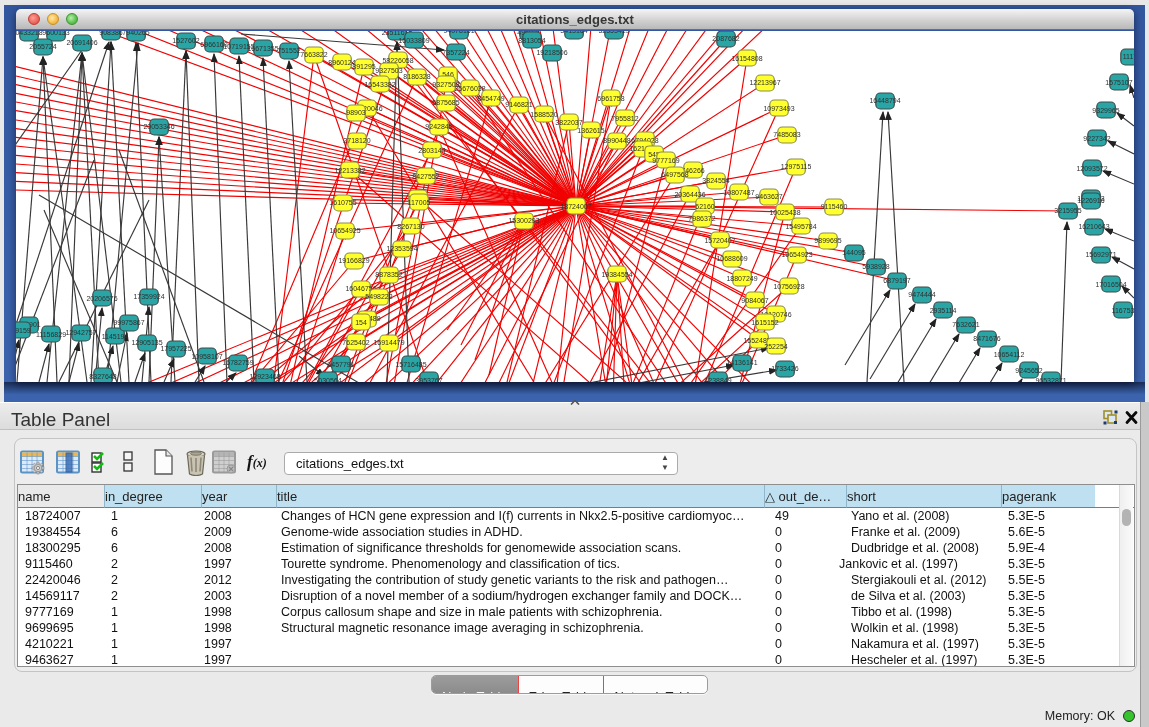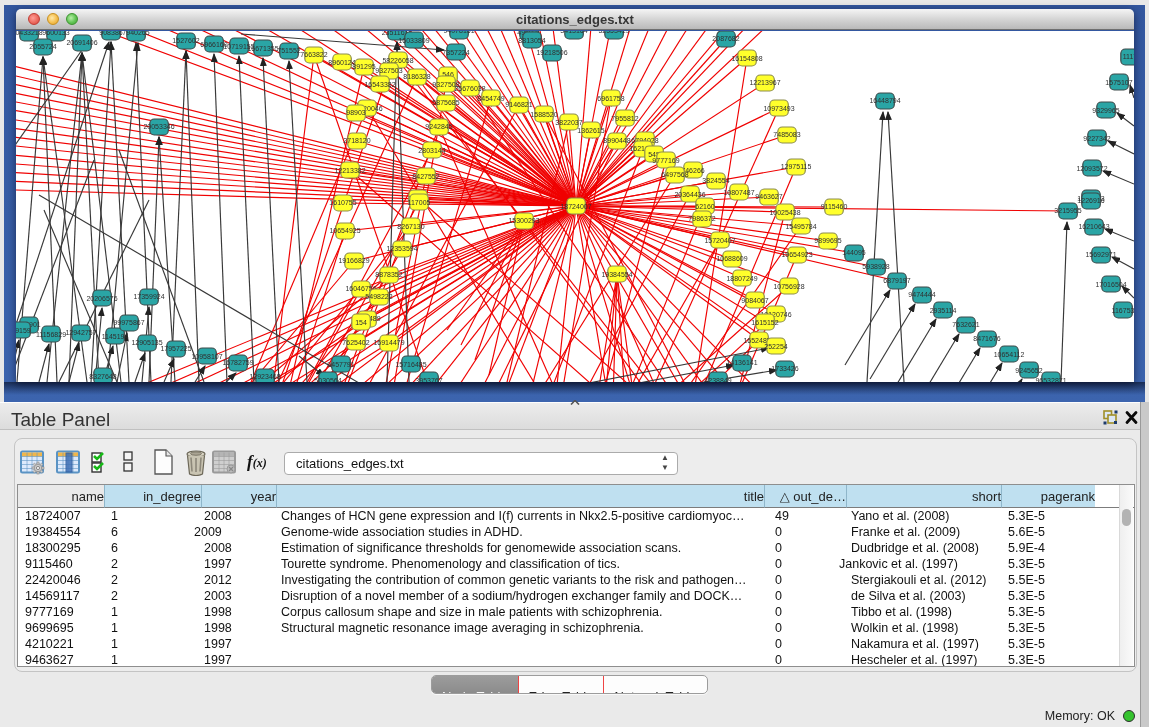--- a/index.html
+++ b/index.html
@@ -9,21 +9,21 @@
 #tbar .tl{position:absolute;top:4px;width:12px;height:12px;border-radius:50%}
 #title{position:absolute;top:2.5px;width:100%;text-align:center;font-size:13px;font-weight:bold;color:#363636}
 #canvas{position:absolute;left:0;top:22px;width:1118px;height:351px;background:#fff;overflow:hidden}
 #tpbar{position:absolute;left:0;top:402px;width:1149px;height:28px;background:linear-gradient(#ececec,#dcdcdc);border-top:1px solid #fdfdfd;border-bottom:1px solid #c0c0c0}
 #tpbar span{position:absolute;left:11px;top:6px;font-size:19px;color:#333}
 #panel{position:absolute;left:0;top:430px;width:1149px;height:297px;background:#eaeaea}
 #box{position:absolute;left:14px;top:438px;width:1123px;height:234px;background:#ededed;border:1px solid #c4c4c4;border-radius:8px}
 #combo{position:absolute;left:284px;top:452px;width:394px;height:23px;background:#fff;border:1px solid #ababab;border-radius:4px;font-size:13px;color:#111;line-height:21px;padding-left:11px}
 #combo b{position:absolute;right:8px;top:0;font-weight:normal;color:#444;font-size:8px;line-height:10px;text-align:center}
 #tbl{position:absolute;left:17px;top:484px;width:1118px;height:183px;background:#fff;border:1px solid #8e8e8e;overflow:hidden}
-.hc{position:absolute;top:0;height:23px;background:#bfe0f0;border-left:1px solid #8fb6ca;font-size:13px;color:#222;text-align:right;line-height:23px;border-bottom:1px solid #7c7c7c}
+.hc{position:absolute;top:0;height:23px;background:#bfe0f0;border-left:1px solid #8fb6ca;font-size:13px;color:#222;text-align:left;line-height:23px;border-bottom:1px solid #7c7c7c}
 .row{position:absolute;left:0;width:1118px;height:16px;font-size:12.5px;color:#111;white-space:nowrap}
 .row i{position:absolute;font-style:normal;top:0;line-height:16px}
 #vsb{position:absolute;left:1119px;top:485px;width:14px;height:181px;background:linear-gradient(90deg,#efefef,#fafafa);border-left:1px solid #d9d9d9}
 #vsb b{position:absolute;left:2px;top:24px;width:9px;height:17px;border-radius:5px;background:#b3b3b3}
 #tabs{position:absolute;left:431px;top:675px;height:19px;border:1px solid #9c9c9c;border-radius:5px;background:#fdfdfd;font-size:13px;color:#222;display:flex;overflow:hidden;box-shadow:0 1px 0 rgba(255,255,255,.7)}
 #tabs div{padding:12px 10px;line-height:18px}
 #tabs .sel{background:linear-gradient(#9c9c9c,#858585);color:#fbfbfb}
 #tabs .d{border-left:1px solid #ef4444}
 #mem{position:absolute;right:34px;top:709px;font-size:12.5px;color:#222}
 #memdot{position:absolute;right:14px;top:710px;width:12px;height:12px;border-radius:50%;background:#35c32e;border:1.5px solid #2e2e2e}
@@ -708,21 +708,21 @@
       <i style="left:93px">1</i>
       <i style="left:186px">2008</i>
       <i style="left:263px">Changes of HCN gene expression and I(f) currents in Nkx2.5-positive cardiomyoc…</i>
       <i style="left:757px">49</i>
       <i style="left:833px">Yano et al. (2008)</i>
       <i style="left:990px">5.3E-5</i>
     </div>
 <div class="row" style="top:39px">
       <i style="left:7px">19384554</i>
       <i style="left:93px">6</i>
-      <i style="left:176px">2009</i>
+      <i style="left:186px">2009</i>
       <i style="left:263px">Genome-wide association studies in ADHD.</i>
       <i style="left:757px">0</i>
       <i style="left:833px">Franke et al. (2009)</i>
       <i style="left:990px">5.6E-5</i>
     </div>
 <div class="row" style="top:55px">
       <i style="left:7px">18300295</i>
       <i style="left:93px">6</i>
       <i style="left:186px">2008</i>
       <i style="left:263px">Estimation of significance thresholds for genomewide association scans.</i>
@@ -736,21 +736,21 @@
       <i style="left:186px">1997</i>
       <i style="left:263px">Tourette syndrome. Phenomenology and classification of tics.</i>
       <i style="left:757px">0</i>
       <i style="left:821px">Jankovic et al. (1997)</i>
       <i style="left:990px">5.3E-5</i>
     </div>
 <div class="row" style="top:87px">
       <i style="left:7px">22420046</i>
       <i style="left:93px">2</i>
       <i style="left:186px">2012</i>
-      <i style="left:263px">Investigating the contribution of common genetic variants to the risk and pathogen…</i>
+      <i style="left:263px">Investigating the contribution of study genetic variants to the risk and pathogen…</i>
       <i style="left:757px">0</i>
       <i style="left:833px">Stergiakouli et al. (2012)</i>
       <i style="left:990px">5.5E-5</i>
     </div>
 <div class="row" style="top:103px">
       <i style="left:7px">14569117</i>
       <i style="left:93px">2</i>
       <i style="left:186px">2003</i>
       <i style="left:263px">Disruption of a novel member of a sodium/hydrogen exchanger family and DOCK…</i>
       <i style="left:757px">0</i>

